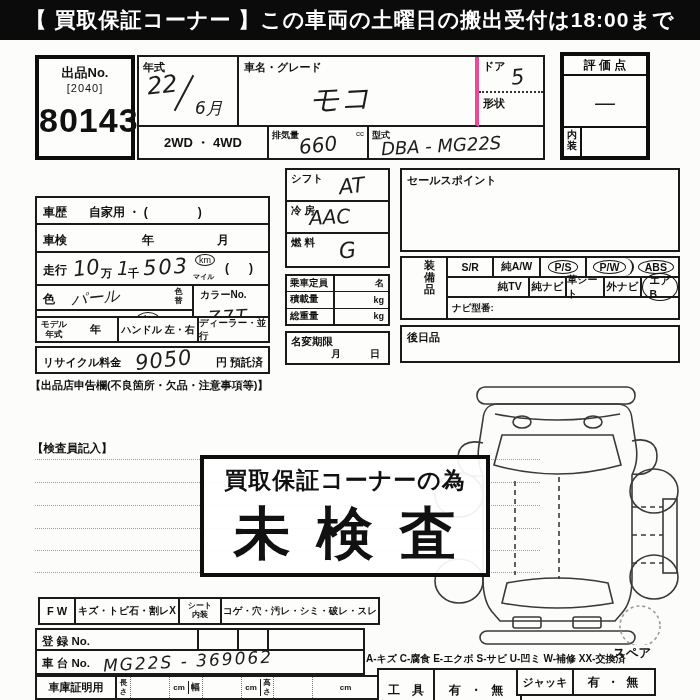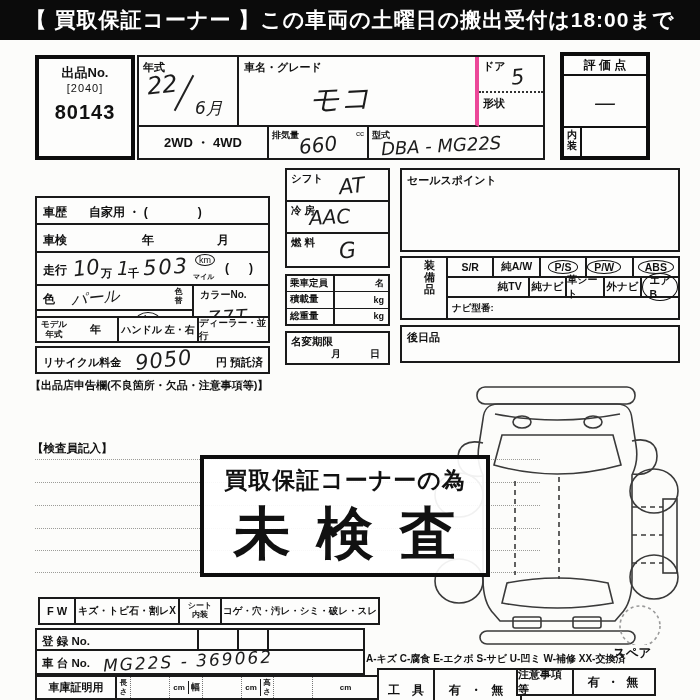--- a/index.html
+++ b/index.html
@@ -27,21 +27,21 @@
 </head>
 <body>
 
 <div class="page">
 
   <div class="abs" style="left:0;top:0;width:700px;height:40px;background:#0b0b0b;color:#fff;display:flex;align-items:center;justify-content:center;font-size:21px;font-weight:bold;letter-spacing:1px;">【 買取保証コーナー 】この車両の土曜日の搬出受付は18:00まで</div>
 
   <div class="abs thick" style="left:35px;top:55px;width:100px;height:105px;">
     <div style="text-align:center;font-size:13px;font-weight:bold;margin-top:5px;">出品No.</div>
     <div style="text-align:center;font-size:11px;letter-spacing:1px;">[2040]</div>
-    <div style="text-align:center;font-size:20px;font-weight:bold;margin-top:7px;letter-spacing:1px;">80143</div>
+    <div style="text-align:center;font-size:34px;font-weight:bold;margin-top:7px;letter-spacing:1px;">80143</div>
   </div>
 
   <div class="abs bdr" style="left:137px;top:55px;width:408px;height:105px;">
     <div class="abs" style="left:0;top:0;width:100px;height:70px;border-right:2px solid #1a1a1a;border-bottom:2px solid #1a1a1a;">
       <span class="abs lbl" style="left:4px;top:3px;font-size:11px;">年式</span>
       <span class="abs hw r1" style="left:8px;top:14px;font-size:24px;">22</span>
       <span class="abs" style="left:44px;top:16px;width:2px;height:40px;background:#222;transform:rotate(28deg);"></span>
       <span class="abs hw" style="left:56px;top:40px;font-size:17px;">6月</span>
     </div>
     <div class="abs" style="left:100px;top:0;width:240px;height:70px;border-right:4px solid #ec4899;border-bottom:2px solid #1a1a1a;">
@@ -182,21 +182,21 @@
       <div class="cellgrid" style="height:20px;border-bottom:2px solid #1a1a1a;">
         <div style="flex:1;border-right:2px solid #1a1a1a;display:flex;align-items:center;justify-content:center;">
             <span style="font-size:10.5px;font-weight:bold;">S/R</span>
           </div>
         <div style="flex:1;border-right:2px solid #1a1a1a;display:flex;align-items:center;justify-content:center;">
             <span style="font-size:10.5px;font-weight:bold;">純A/W</span>
           </div>
         <div style="flex:1;border-right:2px solid #1a1a1a;display:flex;align-items:center;justify-content:center;">
             <span style="font-size:10.5px;font-weight:bold;" class="circled">P/S</span>
           </div>
-        <div style="flex:1;border-right:2px solid #1a1a1a;display:flex;align-items:center;">
+        <div style="flex:1;border-right:2px solid #1a1a1a;display:flex;align-items:center;justify-content:center;border-radius:9px;">
             <span style="font-size:10.5px;font-weight:bold;" class="circled">P/W</span>
           </div>
         <div style="flex:1;display:flex;align-items:center;justify-content:center;">
             <span style="font-size:10.5px;font-weight:bold;" class="circled">ABS</span>
           </div>
       </div>
       <div class="cellgrid" style="height:20px;border-bottom:2px solid #1a1a1a;">
         <div style="flex:1;border-right:2px solid #1a1a1a;display:flex;align-items:center;justify-content:center;padding-left:44px;">
             <span style="font-size:10.5px;font-weight:bold;">純TV</span>
           </div>
@@ -309,20 +309,20 @@
     <div style="width:56px;border-right:2px solid #1a1a1a;display:flex;align-items:center;justify-content:center;">
       <span class="lbl" style="font-size:12px;">工　具</span>
     </div>
     <div style="flex:1;display:flex;align-items:center;justify-content:center;">
       <span class="lbl" style="font-size:12px;letter-spacing:3px;">有 ・ 無</span>
     </div>
   </div>
 
   <div class="abs bdr" style="left:516px;top:668px;width:140px;height:28px;display:flex;align-items:stretch;">
     <div style="width:56px;border-right:2px solid #1a1a1a;display:flex;align-items:center;justify-content:center;">
-      <span class="lbl" style="font-size:11px;">注意事項等</span>
+      <span class="lbl" style="font-size:11px;">ジャッキ</span>
     </div>
     <div style="flex:1;display:flex;align-items:center;justify-content:center;">
       <span class="lbl" style="font-size:12px;letter-spacing:2px;">有 ・ 無</span>
     </div>
   </div>
 
 </div>
 
 </body></html>

